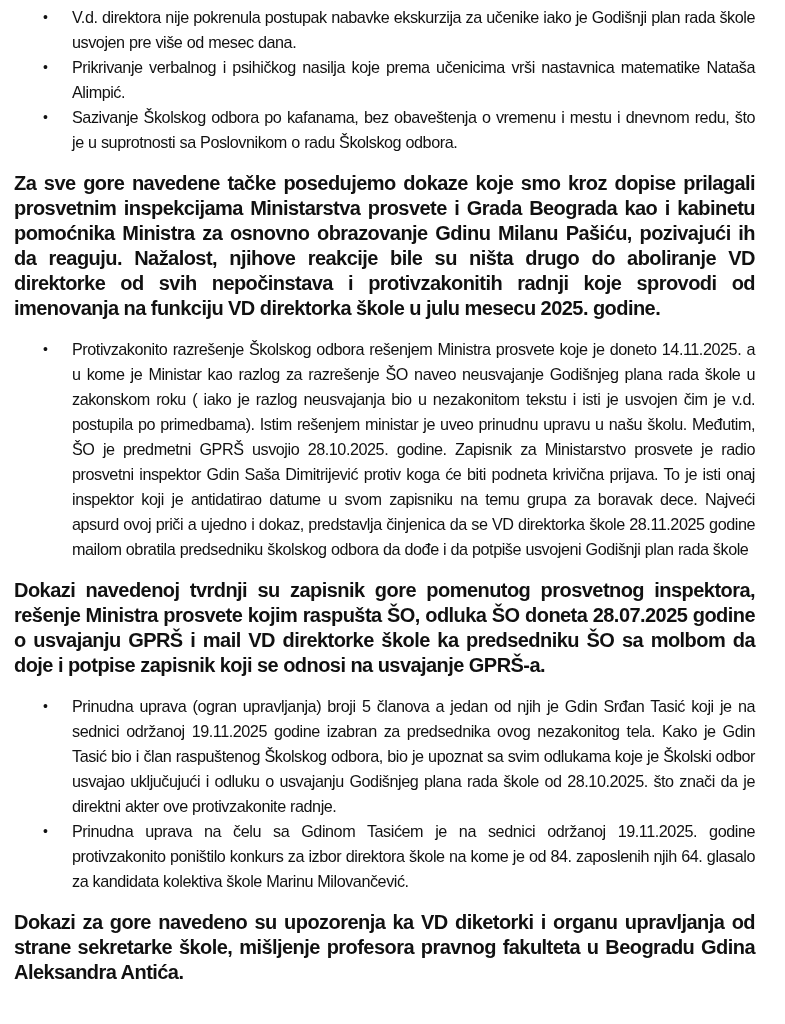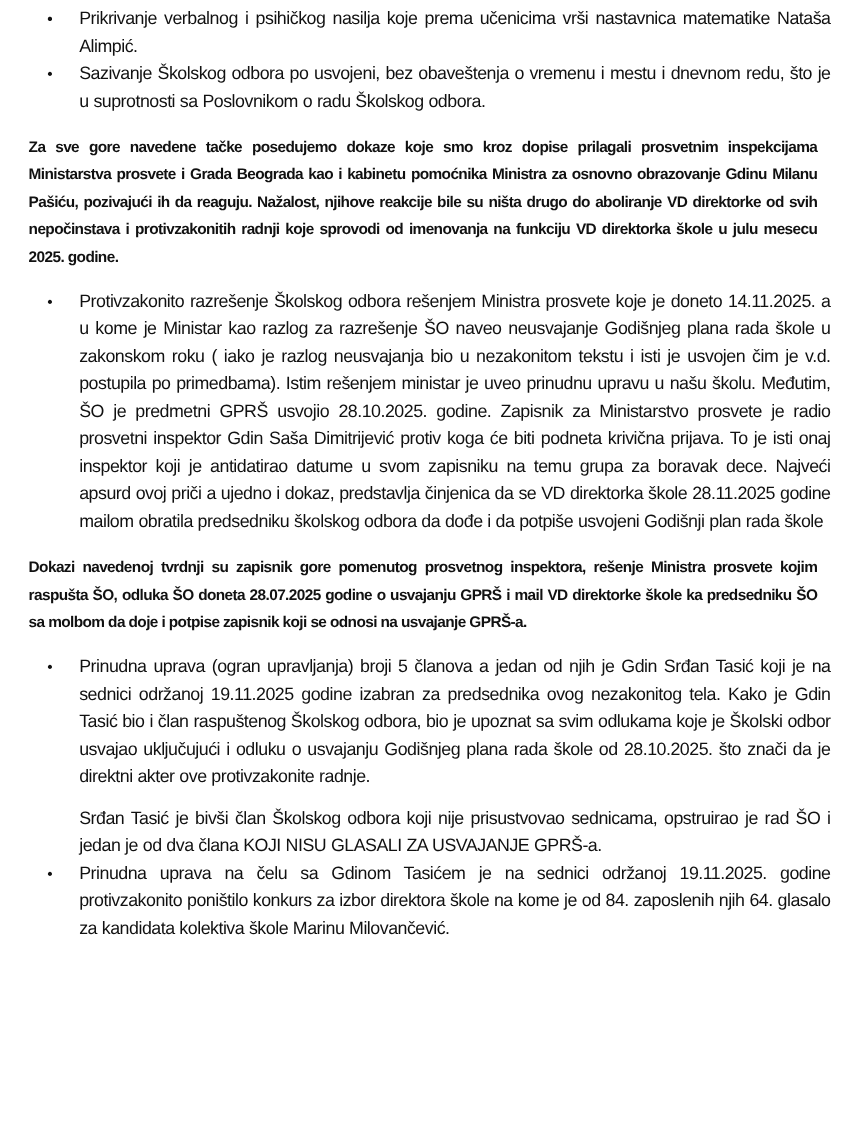--- a/index.html
+++ b/index.html
@@ -41,69 +41,70 @@
       top: 0;
       font-size: 14px;
       line-height: 25px;
     }
     .bullet-item .subline {
       display: block;
       margin-top: 13px;
     }
     .para-bold {
       font-weight: bold;
-      font-size: 14px;
+      font-size: 20px;
       line-height: 25px;
       text-align: justify;
       letter-spacing: -0.55px;
-      margin: 12px;
+      margin: 0;
     }
     .list-1 { margin-top: 0; }
     .para-1 { margin-top: 16px; }
     .list-2 { margin-top: 16px; }
     .para-2 { margin-top: 16px; }
     .list-3 { margin-top: 16px; }
     .para-3 { margin-top: 16px; }
   </style>
 </head>
 <body>
 
 <div class="page">
 
   <ul class="bullet-list list-1">
     <li class="bullet-item">
       <span class="bullet">•</span>
+      <span>V.d. direktora nije pokrenula postupak nabavke ekskurzija za učenike iako je Godišnji plan rada škole usvojen pre više od mesec dana.</span>
     </li>
     <li class="bullet-item">
       <span class="bullet">•</span>
       <span>Prikrivanje verbalnog i psihičkog nasilja koje prema učenicima vrši nastavnica matematike Nataša Alimpić.</span>
     </li>
     <li class="bullet-item">
       <span class="bullet">•</span>
-      <span>Sazivanje Školskog odbora po usvojeni, bez obaveštenja o vremenu i mestu i dnevnom redu, što je u suprotnosti sa Poslovnikom o radu Školskog odbora.</span>
+      <span>Sazivanje Školskog odbora po kafanama, bez obaveštenja o vremenu i mestu i dnevnom redu, što je u suprotnosti sa Poslovnikom o radu Školskog odbora.</span>
     </li>
   </ul>
 
   <p class="para-bold para-1">Za sve gore navedene tačke posedujemo dokaze koje smo kroz dopise prilagali prosvetnim inspekcijama Ministarstva prosvete i Grada Beograda kao i kabinetu pomoćnika Ministra za osnovno obrazovanje Gdinu Milanu Pašiću, pozivajući ih da reaguju. Nažalost, njihove reakcije bile su ništa drugo do aboliranje VD direktorke od svih nepočinstava i protivzakonitih radnji koje sprovodi od imenovanja na funkciju VD direktorka škole u julu mesecu 2025. godine.</p>
 
   <ul class="bullet-list list-2">
     <li class="bullet-item">
       <span class="bullet">•</span>
       <span>Protivzakonito razrešenje Školskog odbora rešenjem Ministra prosvete koje je doneto 14.11.2025. a u kome je Ministar kao razlog za razrešenje ŠO naveo neusvajanje Godišnjeg plana rada škole u zakonskom roku ( iako je razlog neusvajanja bio u nezakonitom tekstu i isti je usvojen čim je v.d. postupila po primedbama). Istim rešenjem ministar je uveo prinudnu upravu u našu školu. Međutim, ŠO je predmetni GPRŠ usvojio 28.10.2025. godine. Zapisnik za Ministarstvo prosvete je radio prosvetni inspektor Gdin Saša Dimitrijević protiv koga će biti podneta krivična prijava. To je isti onaj inspektor koji je antidatirao datume u svom zapisniku na temu grupa za boravak dece. Najveći apsurd ovoj priči a ujedno i dokaz, predstavlja činjenica da se VD direktorka škole 28.11.2025 godine mailom obratila predsedniku školskog odbora da dođe i da potpiše usvojeni Godišnji plan rada škole</span>
     </li>
   </ul>
 
   <p class="para-bold para-2">Dokazi navedenoj tvrdnji su zapisnik gore pomenutog prosvetnog inspektora, rešenje Ministra prosvete kojim raspušta ŠO, odluka ŠO doneta 28.07.2025 godine o usvajanju GPRŠ i mail VD direktorke škole ka predsedniku ŠO sa molbom da doje i potpise zapisnik koji se odnosi na usvajanje GPRŠ-a.</p>
 
   <ul class="bullet-list list-3">
     <li class="bullet-item">
       <span class="bullet">•</span>
       <span class="subline">Prinudna uprava (ogran upravljanja) broji 5 članova a jedan od njih je Gdin Srđan Tasić koji je na sednici održanoj 19.11.2025 godine izabran za predsednika ovog nezakonitog tela. Kako je Gdin Tasić bio i član raspuštenog Školskog odbora, bio je upoznat sa svim odlukama koje je Školski odbor usvajao uključujući i odluku o usvajanju Godišnjeg plana rada škole od 28.10.2025. što znači da je direktni akter ove protivzakonite radnje.</span>
-      <span class="subline">Srđan Tasić je bivši član Školskog odbora koji nije prisustvovao sednicama, opstruirao je rad ŠO i jedan je od dva člana KOJI NISU GLASALI ZA USVAJANJE GPRŠ-a.</span>
     </li>
     <li class="bullet-item">
       <span class="bullet">•</span>
       <span>Prinudna uprava na čelu sa Gdinom Tasićem je na sednici održanoj 19.11.2025. godine protivzakonito poništilo konkurs za izbor direktora škole na kome je od 84. zaposlenih njih 64. glasalo za kandidata kolektiva škole Marinu Milovančević.</span>
     </li>
   </ul>
 
+  <p class="para-bold para-3">Dokazi za gore navedeno su upozorenja ka VD diketorki i organu upravljanja od strane sekretarke škole, mišljenje profesora pravnog fakulteta u Beogradu Gdina Aleksandra Antića.</p>
 
 </div>
 
 </body></html>

